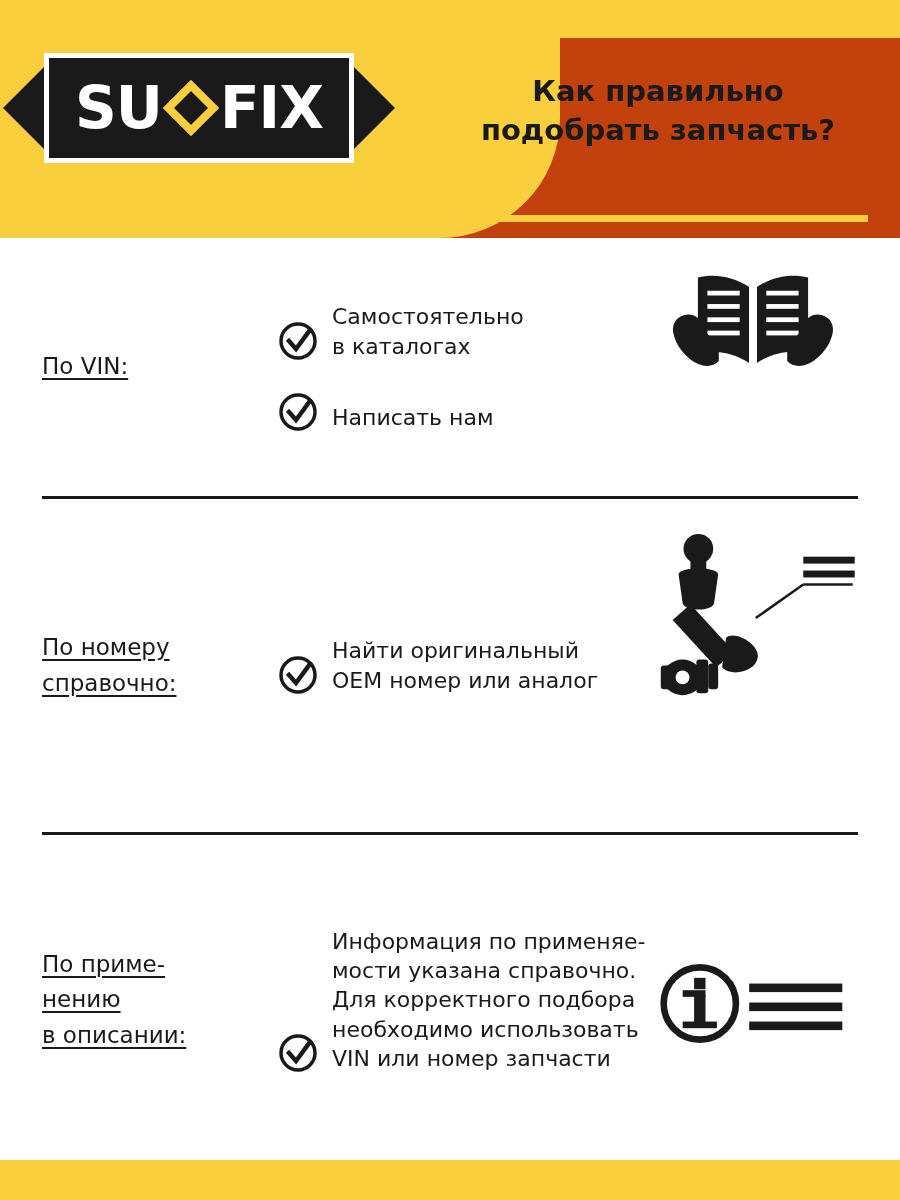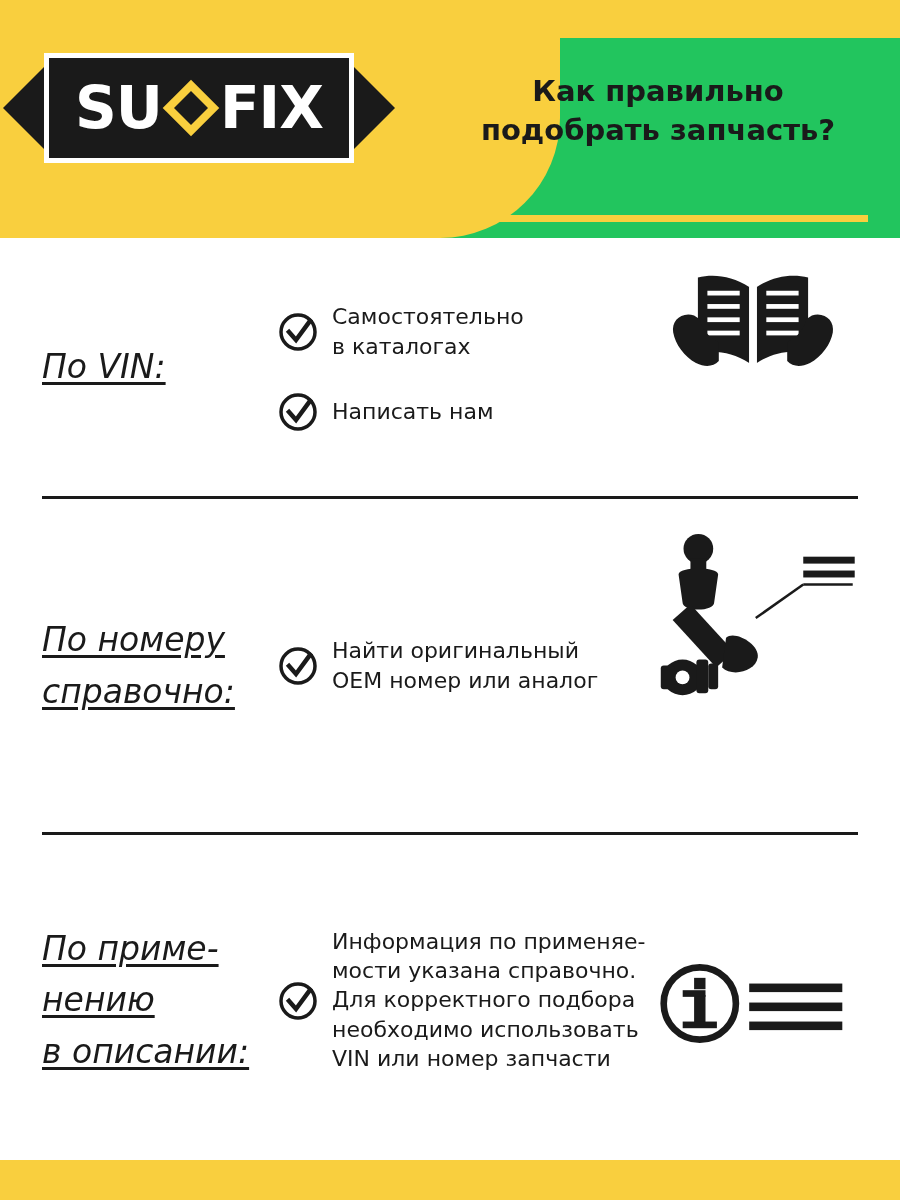--- a/index.html
+++ b/index.html
@@ -14,21 +14,21 @@
     color: #1a1a1a;
     overflow: hidden;
     position: relative;
   }
 
   
   .header {
     position: relative;
     width: 900px;
     height: 238px;
-    background: #22c55e;
+    background: #c2410c;
     overflow: hidden;
   }
   .header-yellow {
     position: absolute;
     left: 0;
     top: 0;
     width: 560px;
     height: 238px;
     background: #f9cf3e;
     border-bottom-right-radius: 120px;
@@ -138,42 +138,41 @@
   .section + .section { border-top: 3px solid #1a1a1a; }
 
   .sec-vin     { height: 258px; }
   .sec-number  { height: 333px; }
   .sec-usage   { height: 330px; }
 
   .sec-label {
     width: 236px;
     flex: 0 0 236px;
     font-family: "DejaVu Sans", sans-serif;
-    font-size: 33px;
+    font-size: 23px;
     line-height: 1.55;
     color: #1a1a1a;
     padding-right: 8px;
     box-sizing: border-box;
-    font-style: italic;
   }
   .sec-label span {
     text-decoration: underline;
     text-underline-offset: 4px;
   }
 
   .sec-items {
     flex: 1 1 auto;
     display: flex;
     flex-direction: column;
     justify-content: center;
     gap: 30px;
   }
   .item {
     display: flex;
-    align-items: center;
+    align-items: flex-end;
     gap: 14px;
   }
   .check {
     flex: 0 0 auto;
     width: 40px;
     height: 40px;
     margin-top: 1px;
   }
   .item-text {
     font-family: "DejaVu Sans", sans-serif;

